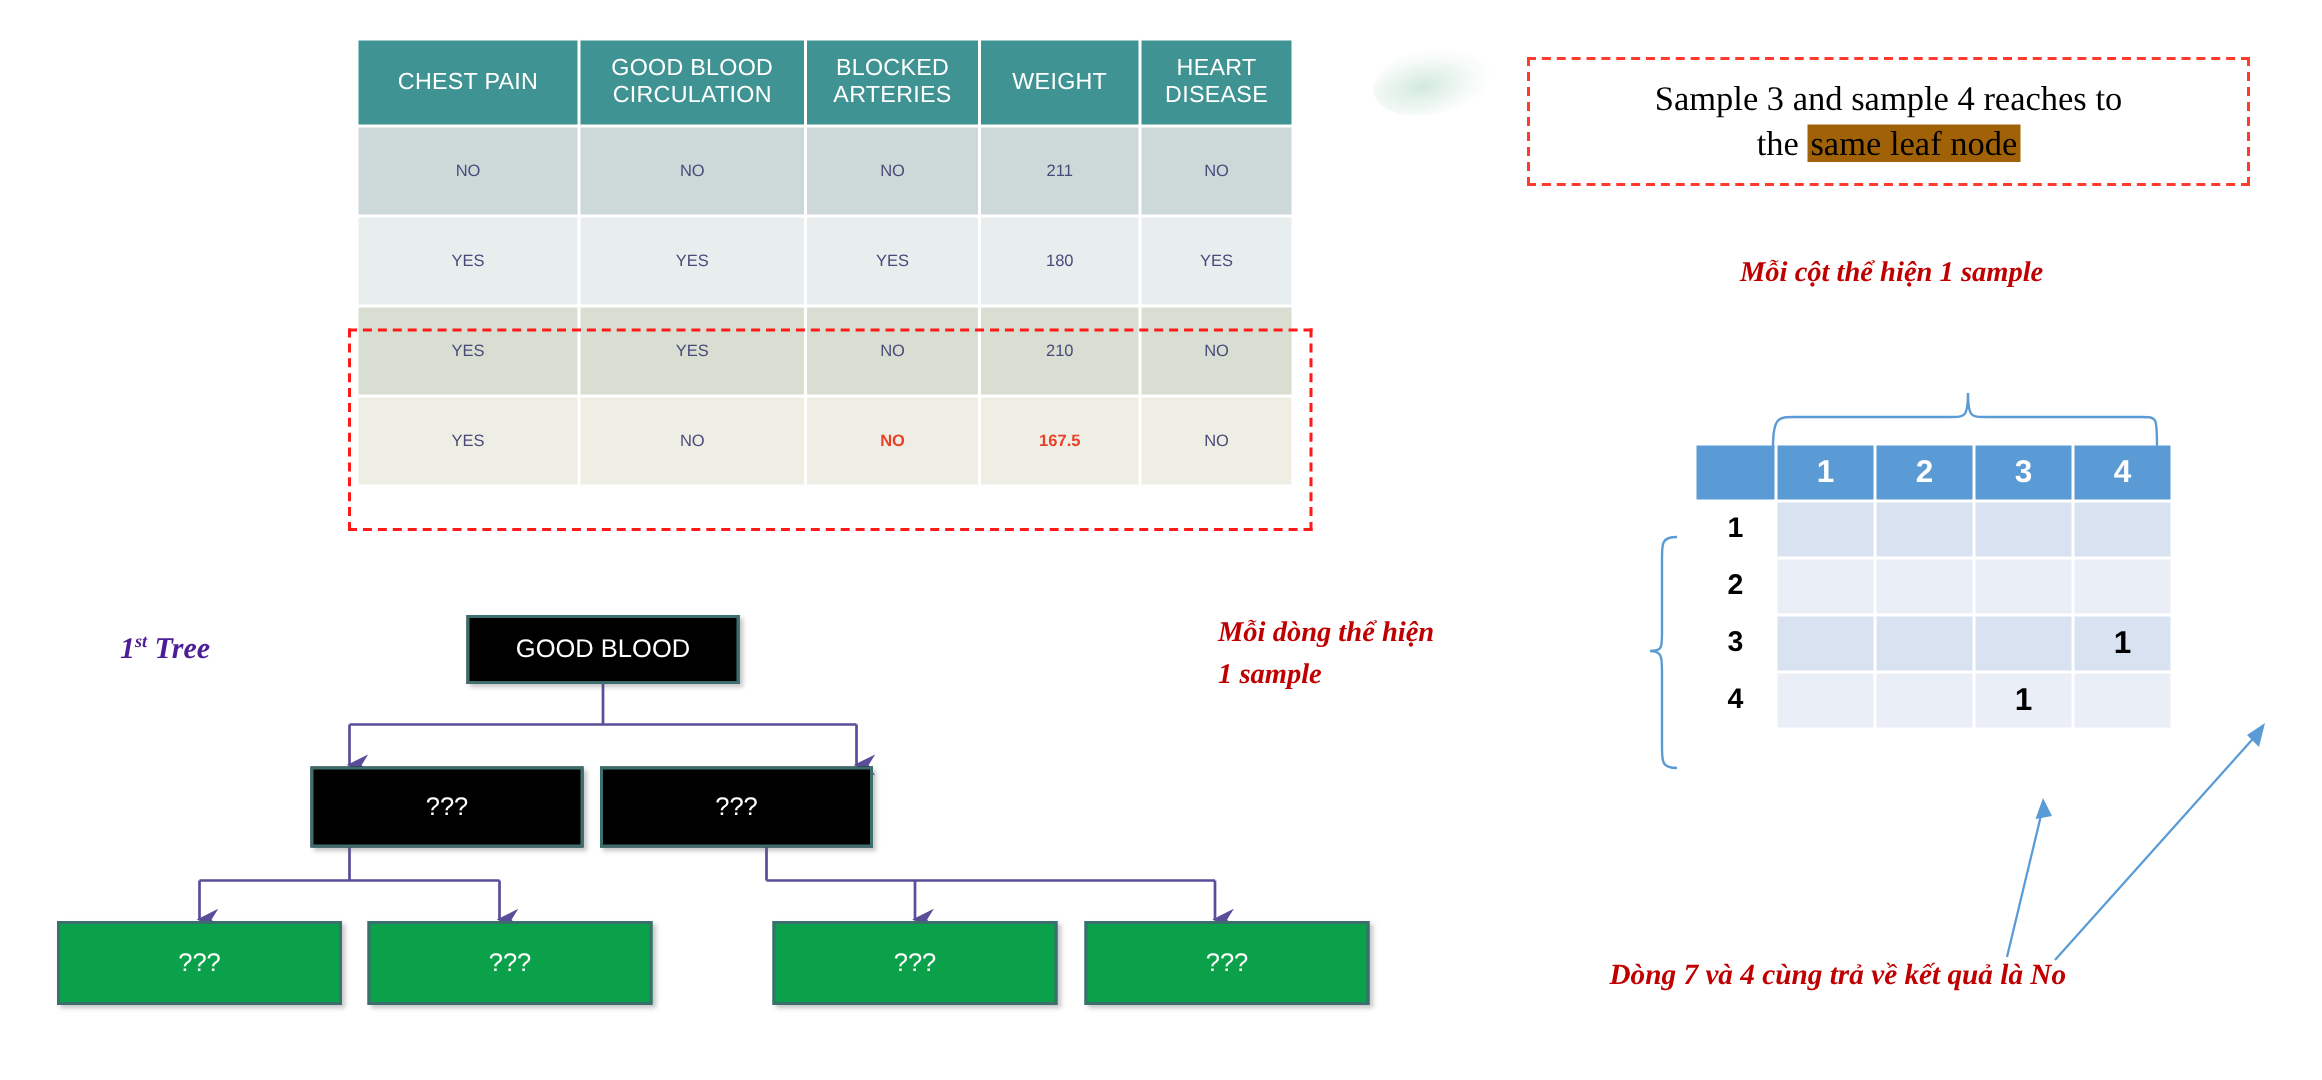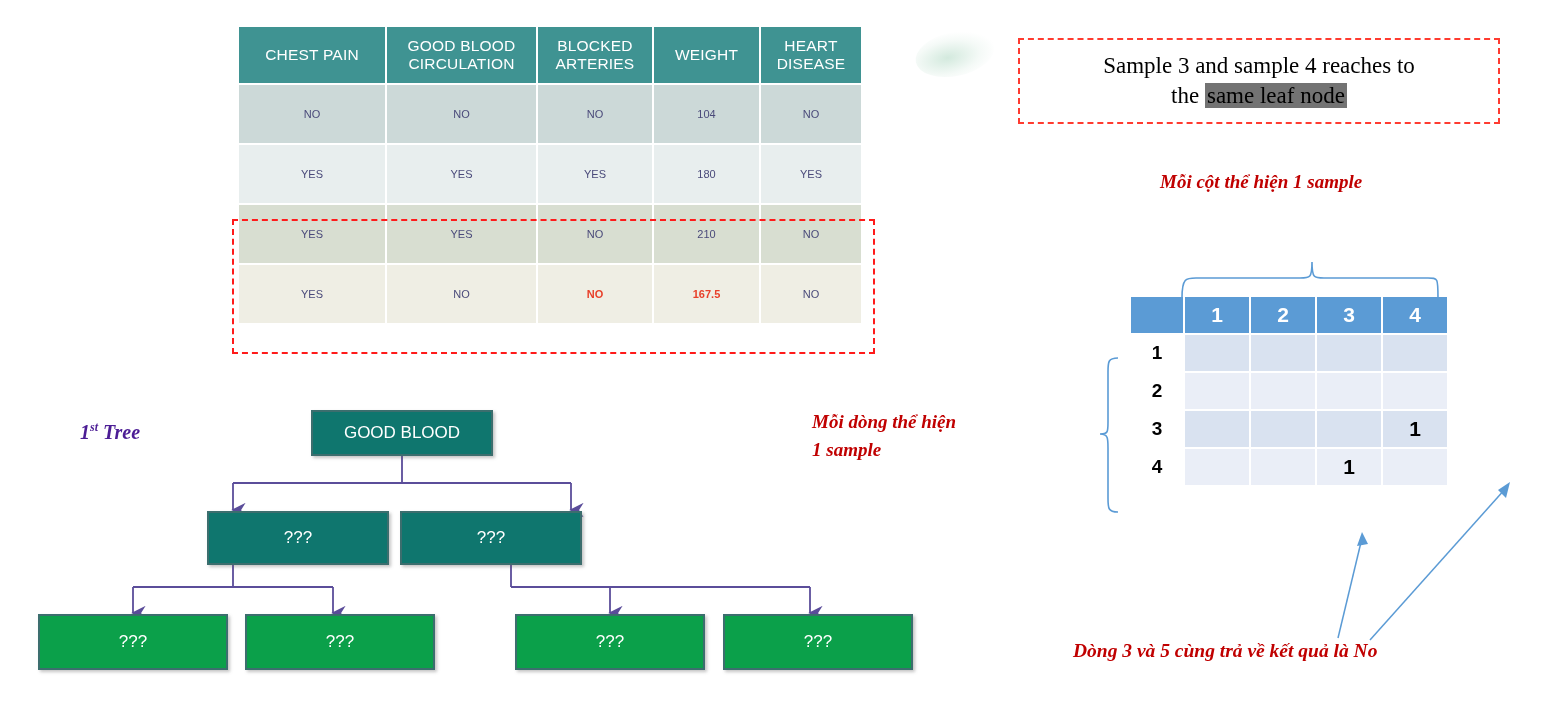--- a/index.html
+++ b/index.html
@@ -60,41 +60,41 @@
   #tree{left:0;top:380px;width:920px;height:340px;}
   .node{
     position:absolute;
     box-sizing:border-box;
     border:2px solid #3c6e6e;
     color:#ffffff;
     font-size:17px;
     display:flex;align-items:center;justify-content:center;
     box-shadow:2px 2px 3px rgba(90,90,90,.35);
   }
-  .node.blue{background:#0f766e;}
+  .node.blue{background:#000000;}
   .node.green{background:#0ba04a;}
   #tree-label{
     left:80px;top:420px;
     color:#4c1d95;
     font-family:"Liberation Serif", serif;
     font-style:italic;font-weight:700;font-size:20px;
   }
   #tree-label sup{font-size:12px;}
 
   
   #note-box{
     left:1018px; top:38px; width:482px; height:86px;
     border:2px dashed #ff3b30;
     box-sizing:border-box;
     display:flex;flex-direction:column;align-items:center;justify-content:center;
     font-family:"Liberation Serif", serif;
     font-size:23px;color:#000;line-height:1.32;
     text-align:center;
   }
-  #note-box .hl-yellow{background:#737373;padding:0 2px;}
+  #note-box .hl-yellow{background:#a16207;padding:0 2px;}
 
   .viet{
     color:#c00000;
     font-family:"Liberation Serif", serif;
     font-style:italic;font-weight:700;
     font-size:19px;line-height:1.45;
   }
   #viet-col{left:1160px;top:168px;}
   #viet-row{left:812px;top:408px;}
   #viet-bottom{left:1073px;top:637px;font-size:19.5px;}
@@ -131,21 +131,21 @@
       <th style="width:114px">BLOCKED ARTERIES</th>
       <th style="width:105px">WEIGHT</th>
       <th style="width:100px">HEART DISEASE</th>
     </tr>
   </thead>
   <tbody>
     <tr class="r0">
       <td>NO</td>
       <td>NO</td>
       <td>NO</td>
-      <td>104</td>
+      <td>211</td>
       <td>NO</td>
     </tr>
     <tr class="r1">
       <td>YES</td>
       <td>YES</td>
       <td>YES</td>
       <td>180</td>
       <td>YES</td>
     </tr>
     <tr class="r2">
@@ -220,21 +220,21 @@
   <div><span>the </span><span class="hl-yellow">same leaf node</span></div>
 </div>
 
 <div class="abs viet" id="viet-col">Mỗi cột  thể hiện 1 sample</div>
 
 <div class="abs viet" id="viet-row">
   <div>Mỗi dòng thể hiện</div>
   <div>1 sample</div>
 </div>
 
-<div class="abs viet" id="viet-bottom">Dòng 3 và 5 cùng trả về kết quả là No</div>
+<div class="abs viet" id="viet-bottom">Dòng 7 và 4 cùng trả về kết quả là No</div>
 
 <svg class="abs" style="left:1000px;top:200px;width:548px;height:480px;">
 
   <path d="M182,98 C182,78 186,78 196,78 L300,78 C310,78 312,78 312,62
            C312,78 314,78 324,78 L428,78 C438,78 438,78 438,98" stroke="#5b9bd5" stroke-width="1.6" fill="none"></path>
 
   <path d="M118,158 C108,158 108,162 108,172 L108,222 C108,232 108,234 100,234
            C108,234 108,238 108,248 L108,298 C108,308 108,312 118,312" stroke="#5b9bd5" stroke-width="1.6" fill="none"></path>
 
   <line x1="338" y1="438" x2="362" y2="338" stroke="#5b9bd5" stroke-width="1.5"></line>

